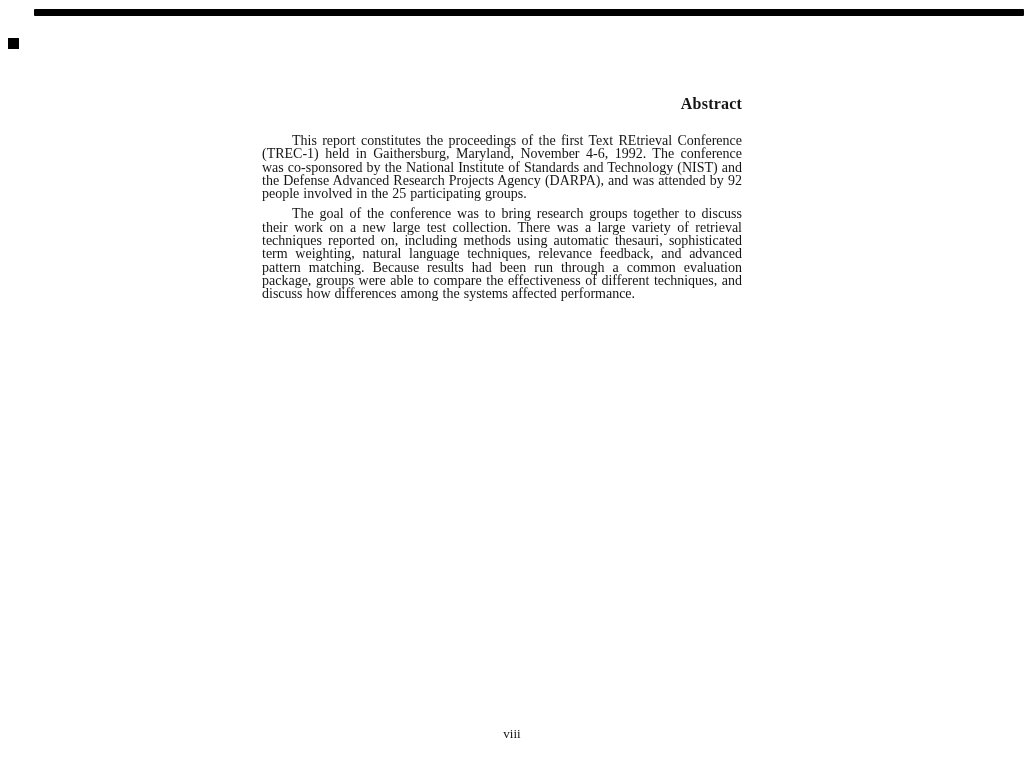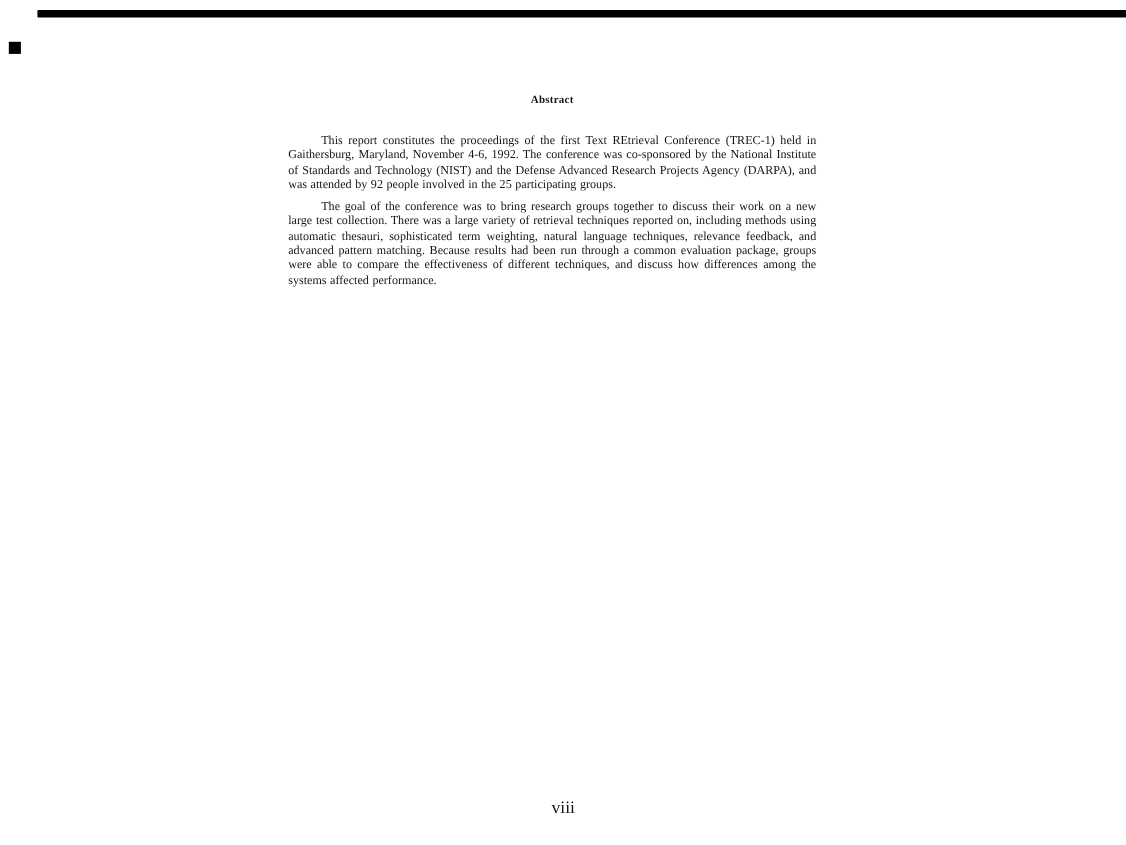--- a/index.html
+++ b/index.html
@@ -35,42 +35,42 @@
   }
   
   .text-block {
     position: absolute;
     left: 262px;
     top: 85px;
     width: 480px;
     color: #151515;
   }
   .heading {
-    font-size: 10px;
+    font-size: 16px;
     font-weight: bold;
-    text-align: center;
+    text-align: right;
     letter-spacing: 0.2px;
     line-height: 13px;
-    margin: 0 0 24px 0;
+    margin: 12px 0 24px 0;
   }
   .para {
-    font-size: 11px;
+    font-size: 14px;
     line-height: 13.3px;
     text-align: justify;
     text-indent: 30px;
     margin: 0 0 7px 0;
     word-spacing: 0.5px;
   }
   .page-number {
     position: absolute;
     left: 0;
     right: 0;
     top: 726px;
     text-align: center;
-    font-size: 16px;
+    font-size: 13px;
     color: #151515;
   }
 </style>
 </head>
 <body>
 
 <div class="page">
 
   <div class="scan-bar"></div>
   <div class="scan-spot"></div>

